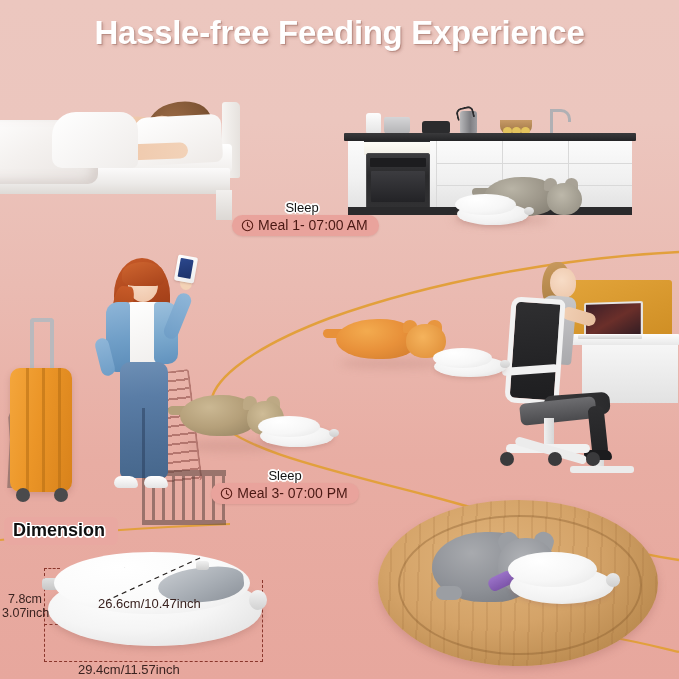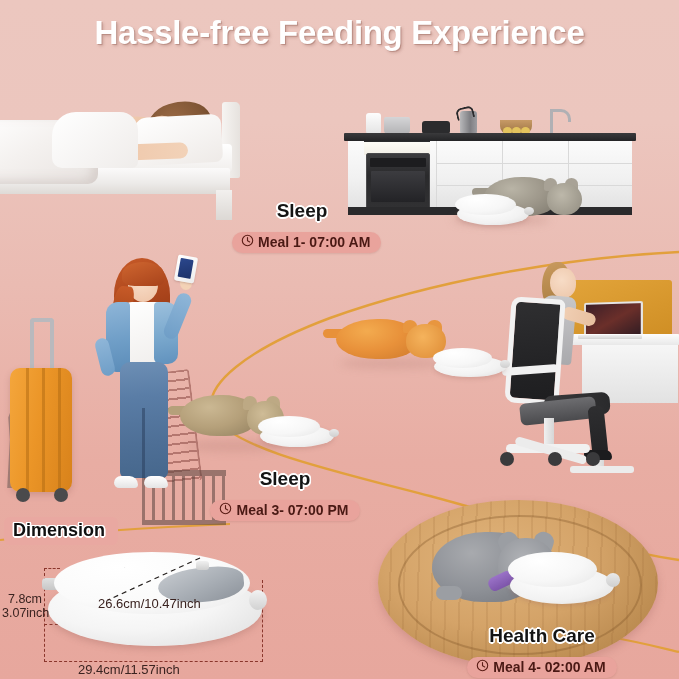--- a/index.html
+++ b/index.html
@@ -37,40 +37,40 @@
     letter-spacing: 0.1px;
   }
 
   
   .scene-label {
     position: absolute;
     text-align: center;
     white-space: nowrap;
   }
   .scene-name {
-    font-size: 19px;
-    font-weight: bold;
+    font-size: 13px;
+    font-weight: normal;
     color: #141414;
     text-shadow:
       -1.4px -1.4px 0 #fff, 1.4px -1.4px 0 #fff,
       -1.4px  1.4px 0 #fff, 1.4px  1.4px 0 #fff,
        0 -1.6px 0 #fff, 0 1.6px 0 #fff,
       -1.6px 0 0 #fff, 1.6px 0 0 #fff;
   }
   .meal-badge {
     display: inline-flex;
-    align-items: flex-start;
+    align-items: center;
     gap: 4px;
-    margin-top: 10px;
+    margin-top: 0;
     padding: 2px 11px 3px 9px;
     border-radius: 999px;
     background: #e9a39c;
     color: #4a1914;
     font-size: 14px;
-    font-weight: 700;
+    font-weight: 400;
     box-shadow: 0 1px 2px rgba(140,85,78,0.18);
   }
   .clock-icon { display:block; width: 13px; height: 13px; }
 
   
   .shadow-ellipse {
     position: absolute;
     border-radius: 50%;
     background: rgba(170,112,103,0.22);
     filter: blur(4px);
@@ -802,30 +802,20 @@
     <div class="gc-head"></div>
     <div class="gc-collar"></div>
   </div>
   <div class="feeder" style="left:508px; top:552px; width:108px; height:56px;">
     <div class="base"></div>
     <div class="open-slot"></div>
     <div class="lid" style="width:82%;"></div>
     <div class="knob"></div>
   </div>
 
-  <div class="scene-label" style="left:452px; top:625px; width:180px;">
-    <div class="scene-name">Health Care</div>
-    <div class="meal-badge">
-      <svg class="clock-icon" viewBox="0 0 20 20">
-        <circle cx="10" cy="10" r="8" fill="none" stroke="#5a1d16" stroke-width="1.7"></circle>
-        <path d="M10 5.4 L10 10.2 L13.4 12.2" fill="none" stroke="#5a1d16" stroke-width="1.7" stroke-linecap="round"></path>
-      </svg>
-      <span>Meal 4- 02:00 AM</span>
-    </div>
-  </div>
 
   <div class="dim-badge">
     <span class="dim-badge-text">Dimension</span>
   </div>
 
   <div class="dim-line dim-v-left"></div>
   <div class="dim-line dim-v-right"></div>
   <div class="dim-line dim-h-bottom"></div>
   <div class="dim-line dim-h-top"></div>
   <div class="dim-line dim-h-mid"></div>

